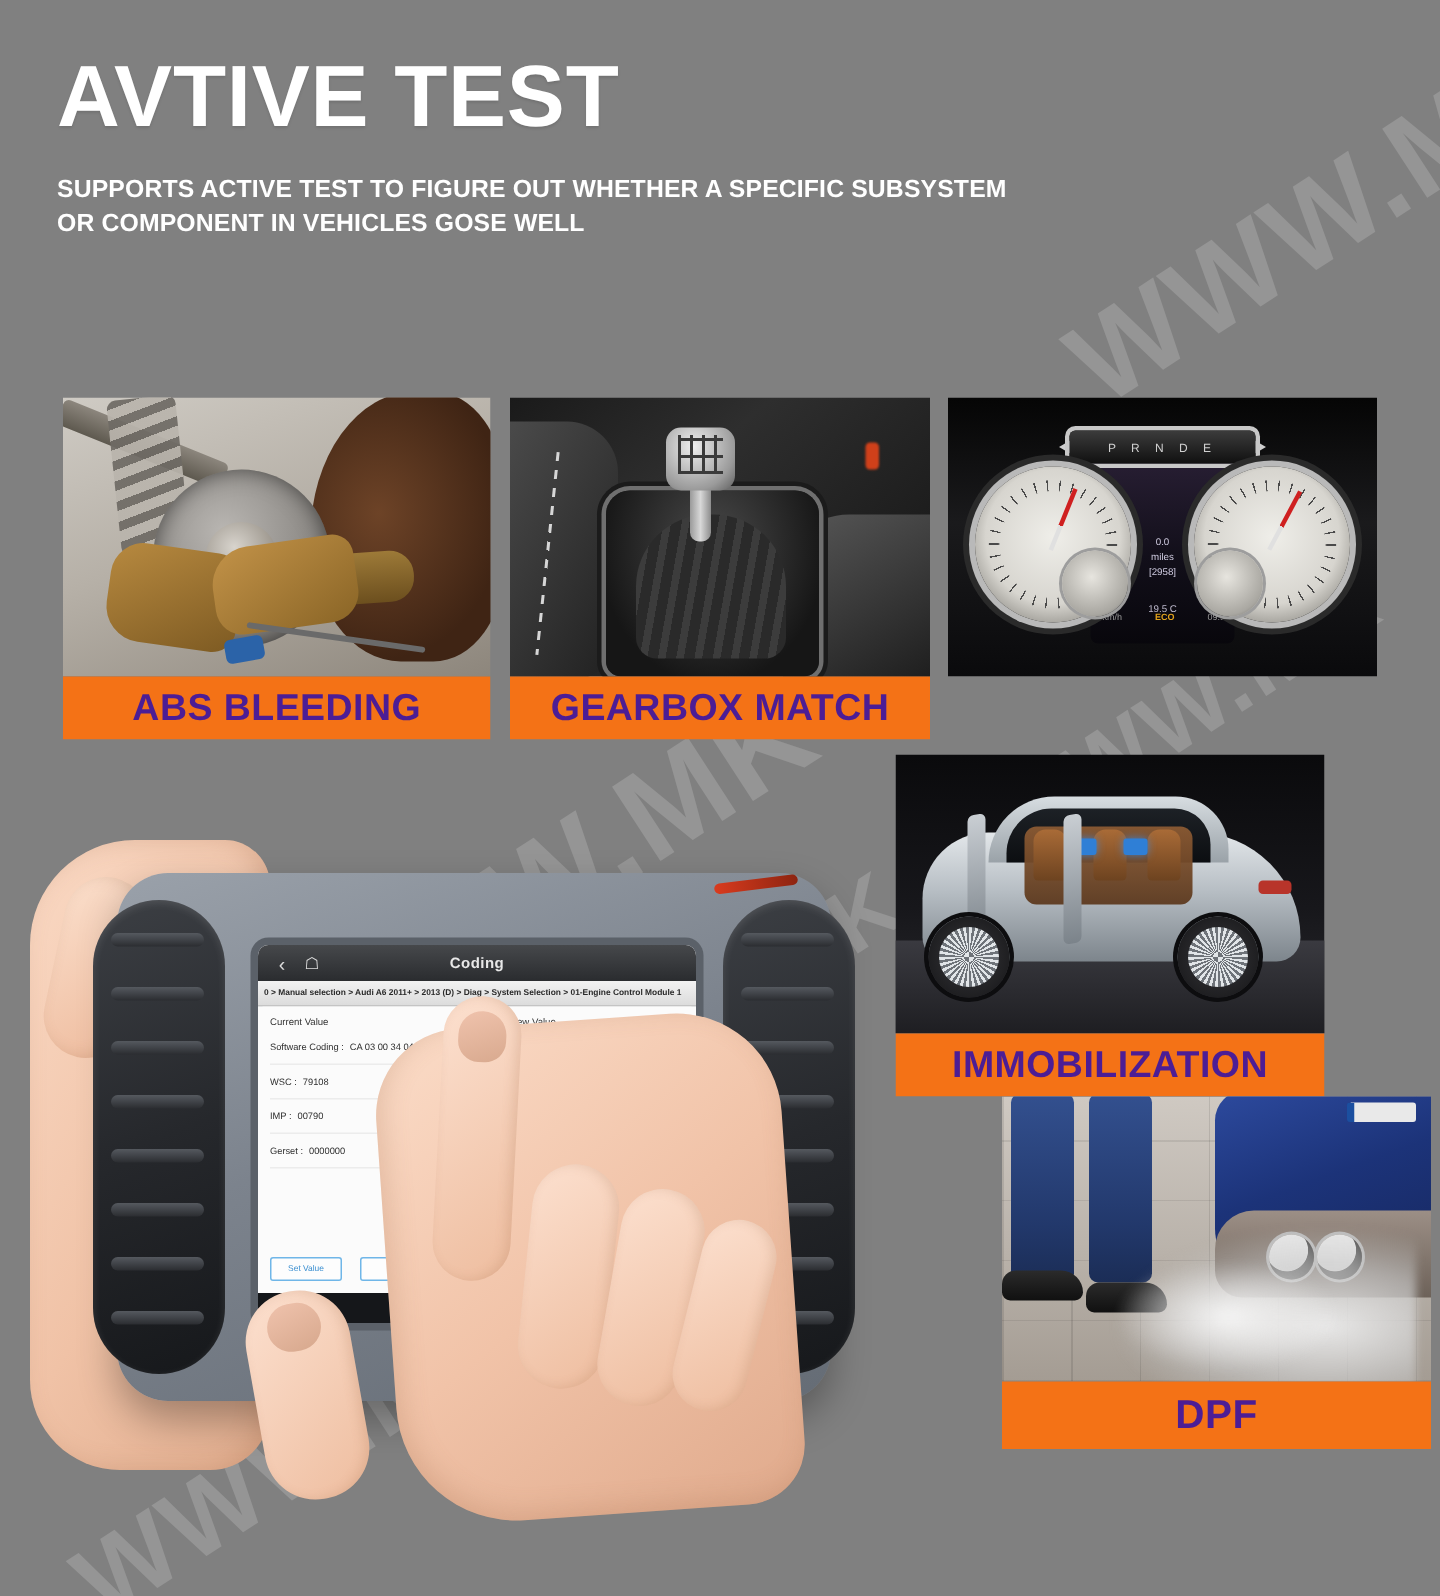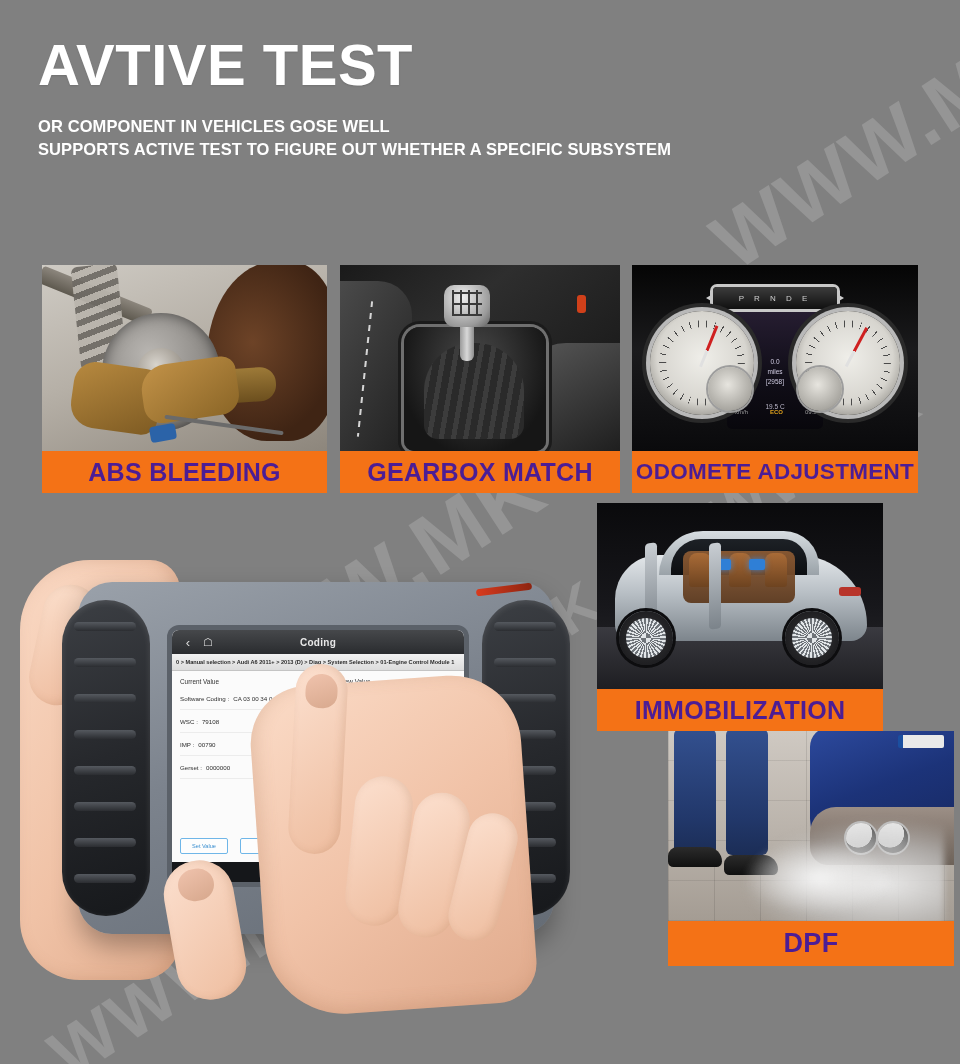--- a/index.html
+++ b/index.html
@@ -510,22 +510,22 @@
   <div class="wm-text wm-c">WWW.MK</div>
   <div class="wm-text wm-d">WWW.MK</div>
   <div class="wm-text wm-e">WWW.MK</div>
 </div>
 
 <div class="header">
   <div class="title">
     <div>AVTIVE TEST</div>
   </div>
   <div class="subtitle">
+    <div>SUPPORTS ACTIVE TEST TO FIGURE OUT WHETHER A SPECIFIC SUBSYSTEM</div>
     <div>OR COMPONENT IN VEHICLES GOSE WELL</div>
-    <div>SUPPORTS ACTIVE TEST TO FIGURE OUT WHETHER A SPECIFIC SUBSYSTEM</div>
   </div>
 </div>
 
 <div class="card" id="card-abs">
   <div class="photo">
     <div class="ph abs-bg">
       <div class="abs-arm"></div>
       <div class="abs-spring"></div>
       <div class="abs-head"></div>
       <div class="abs-disc"></div>
@@ -586,23 +586,20 @@
         <div class="od-needle"></div>
       </div>
       <div class="od-dial right">
         <div class="od-ticks"></div>
         <div class="od-redarc"></div>
         <div class="od-sub"></div>
         <div class="od-needle"></div>
       </div>
     </div>
   </div>
-  <div class="bar">
-    <span>ODOMETE ADJUSTMENT</span>
-  </div>
 </div>
 
 <div class="card" id="card-immo">
   <div class="photo">
     <div class="ph im-bg">
       <div class="im-road"></div>
       <div class="im-body"></div>
       <div class="im-roof"></div>
       <div class="im-cabin"></div>
       <div class="im-int"></div>

